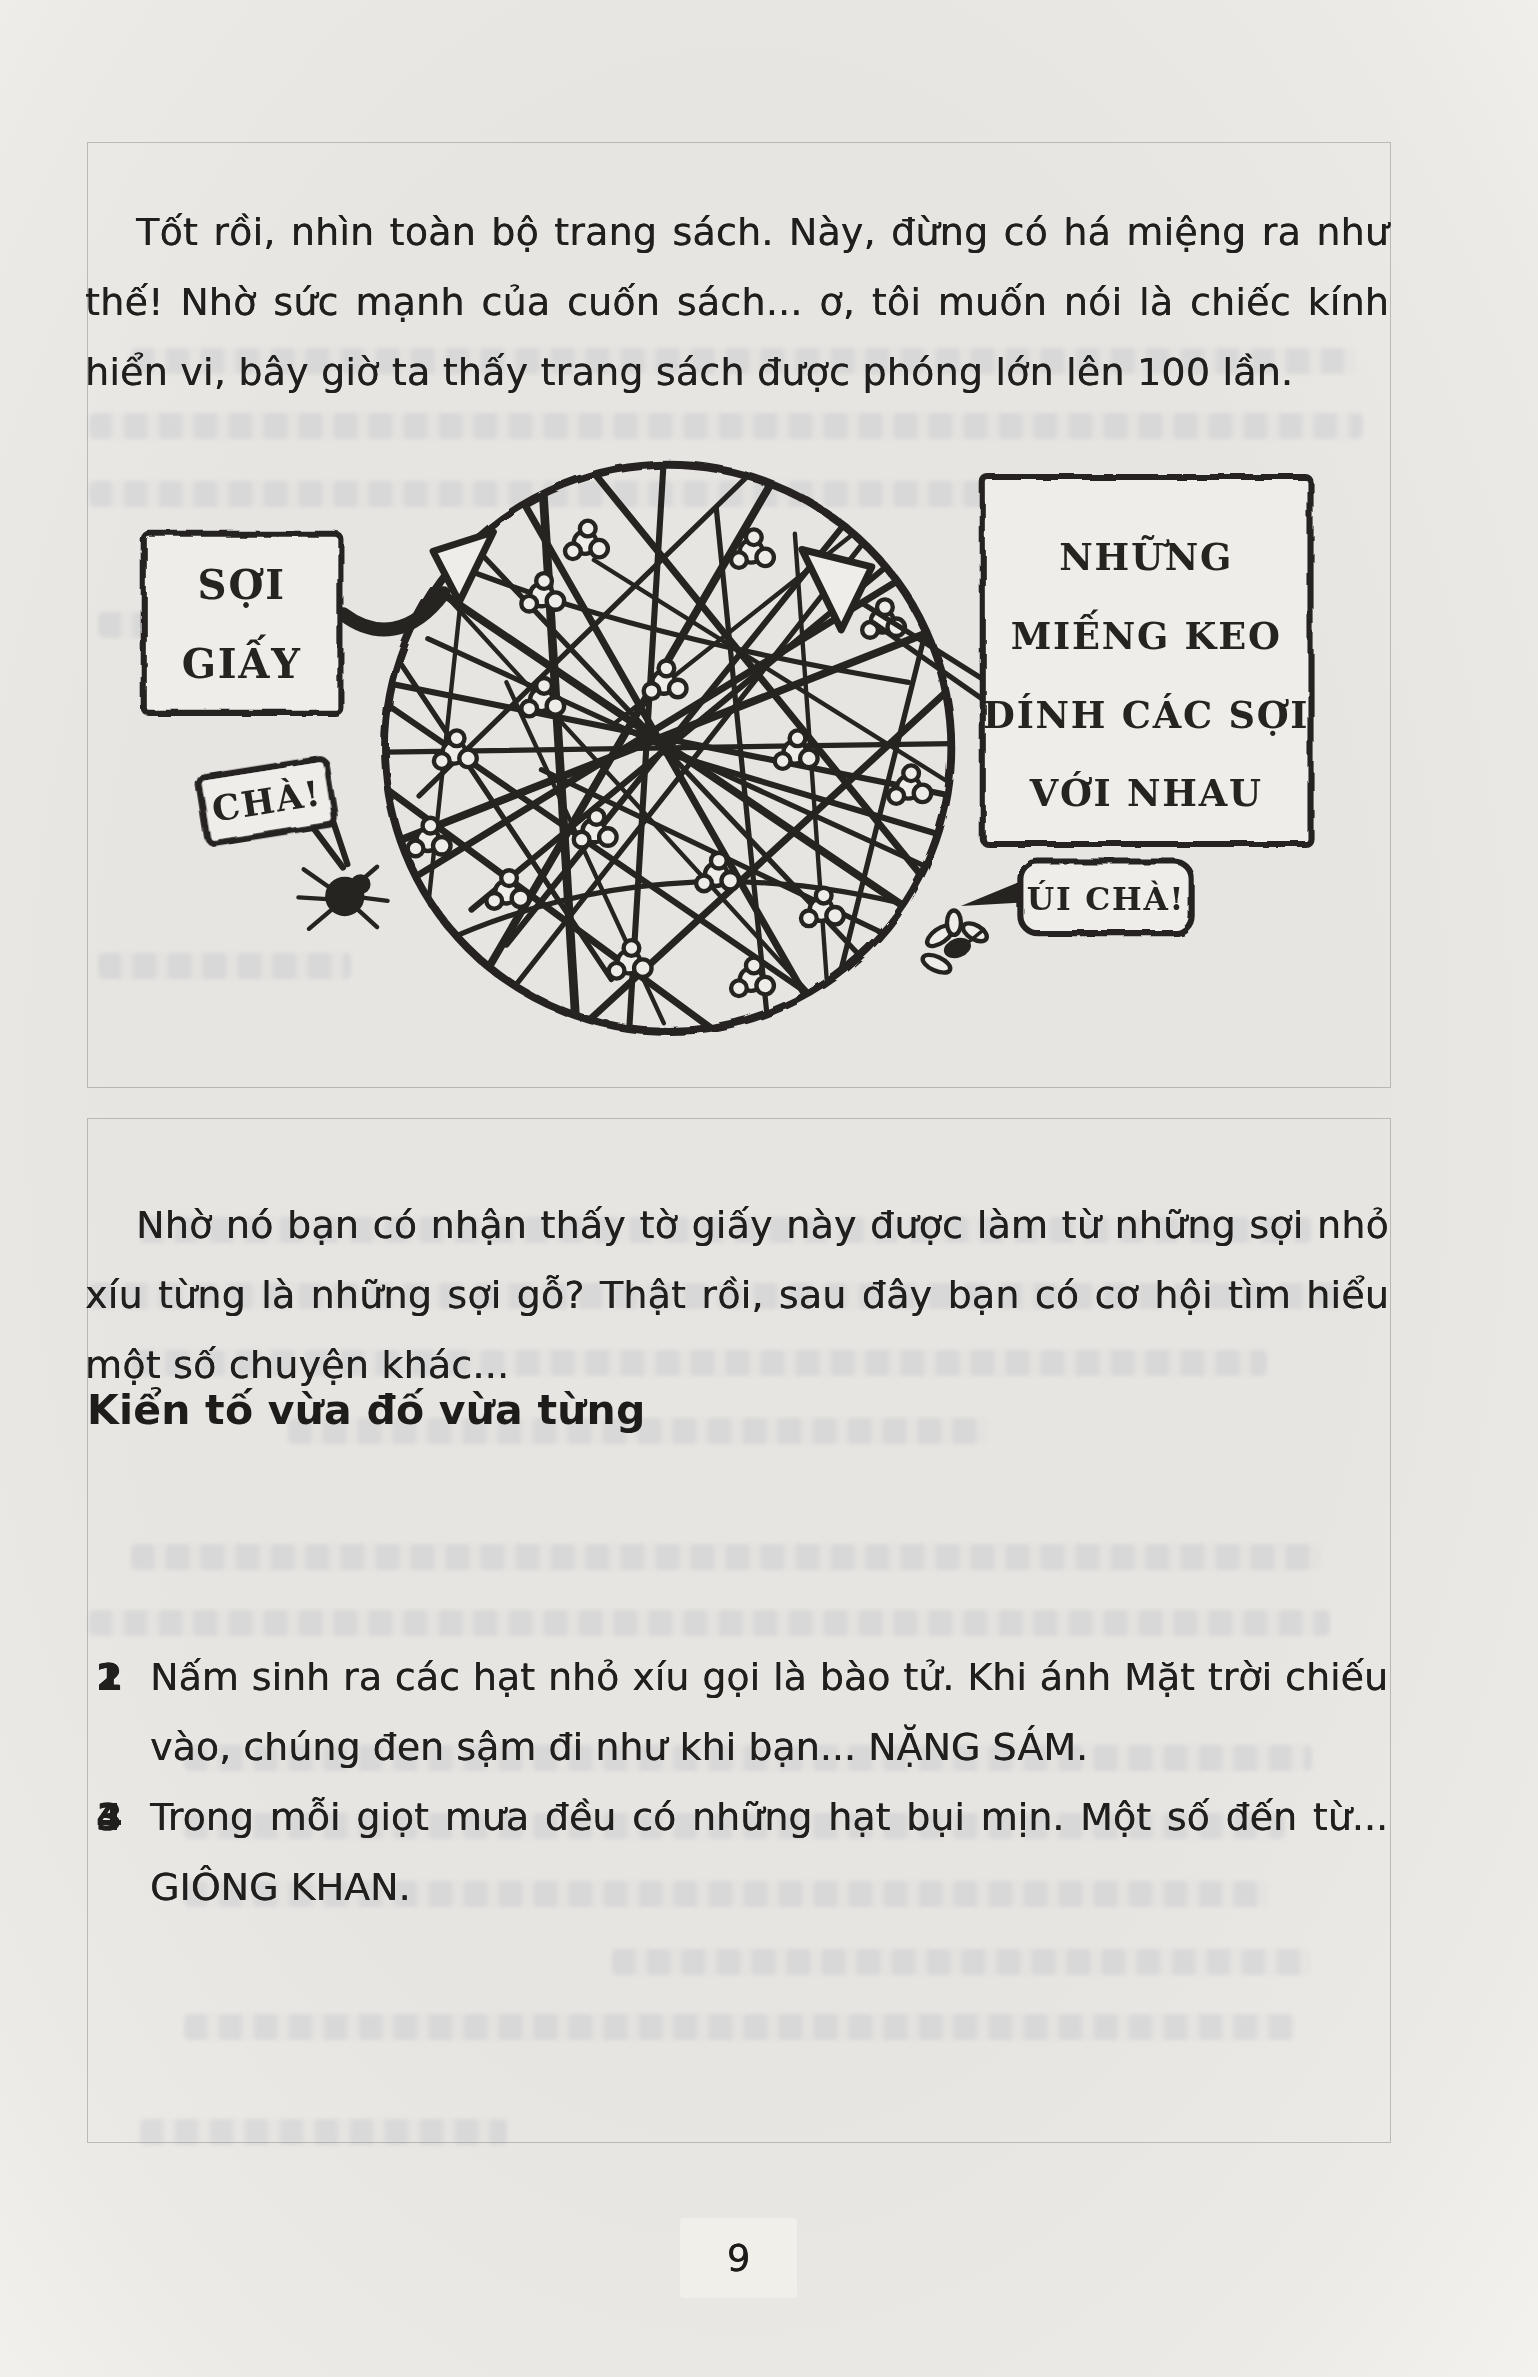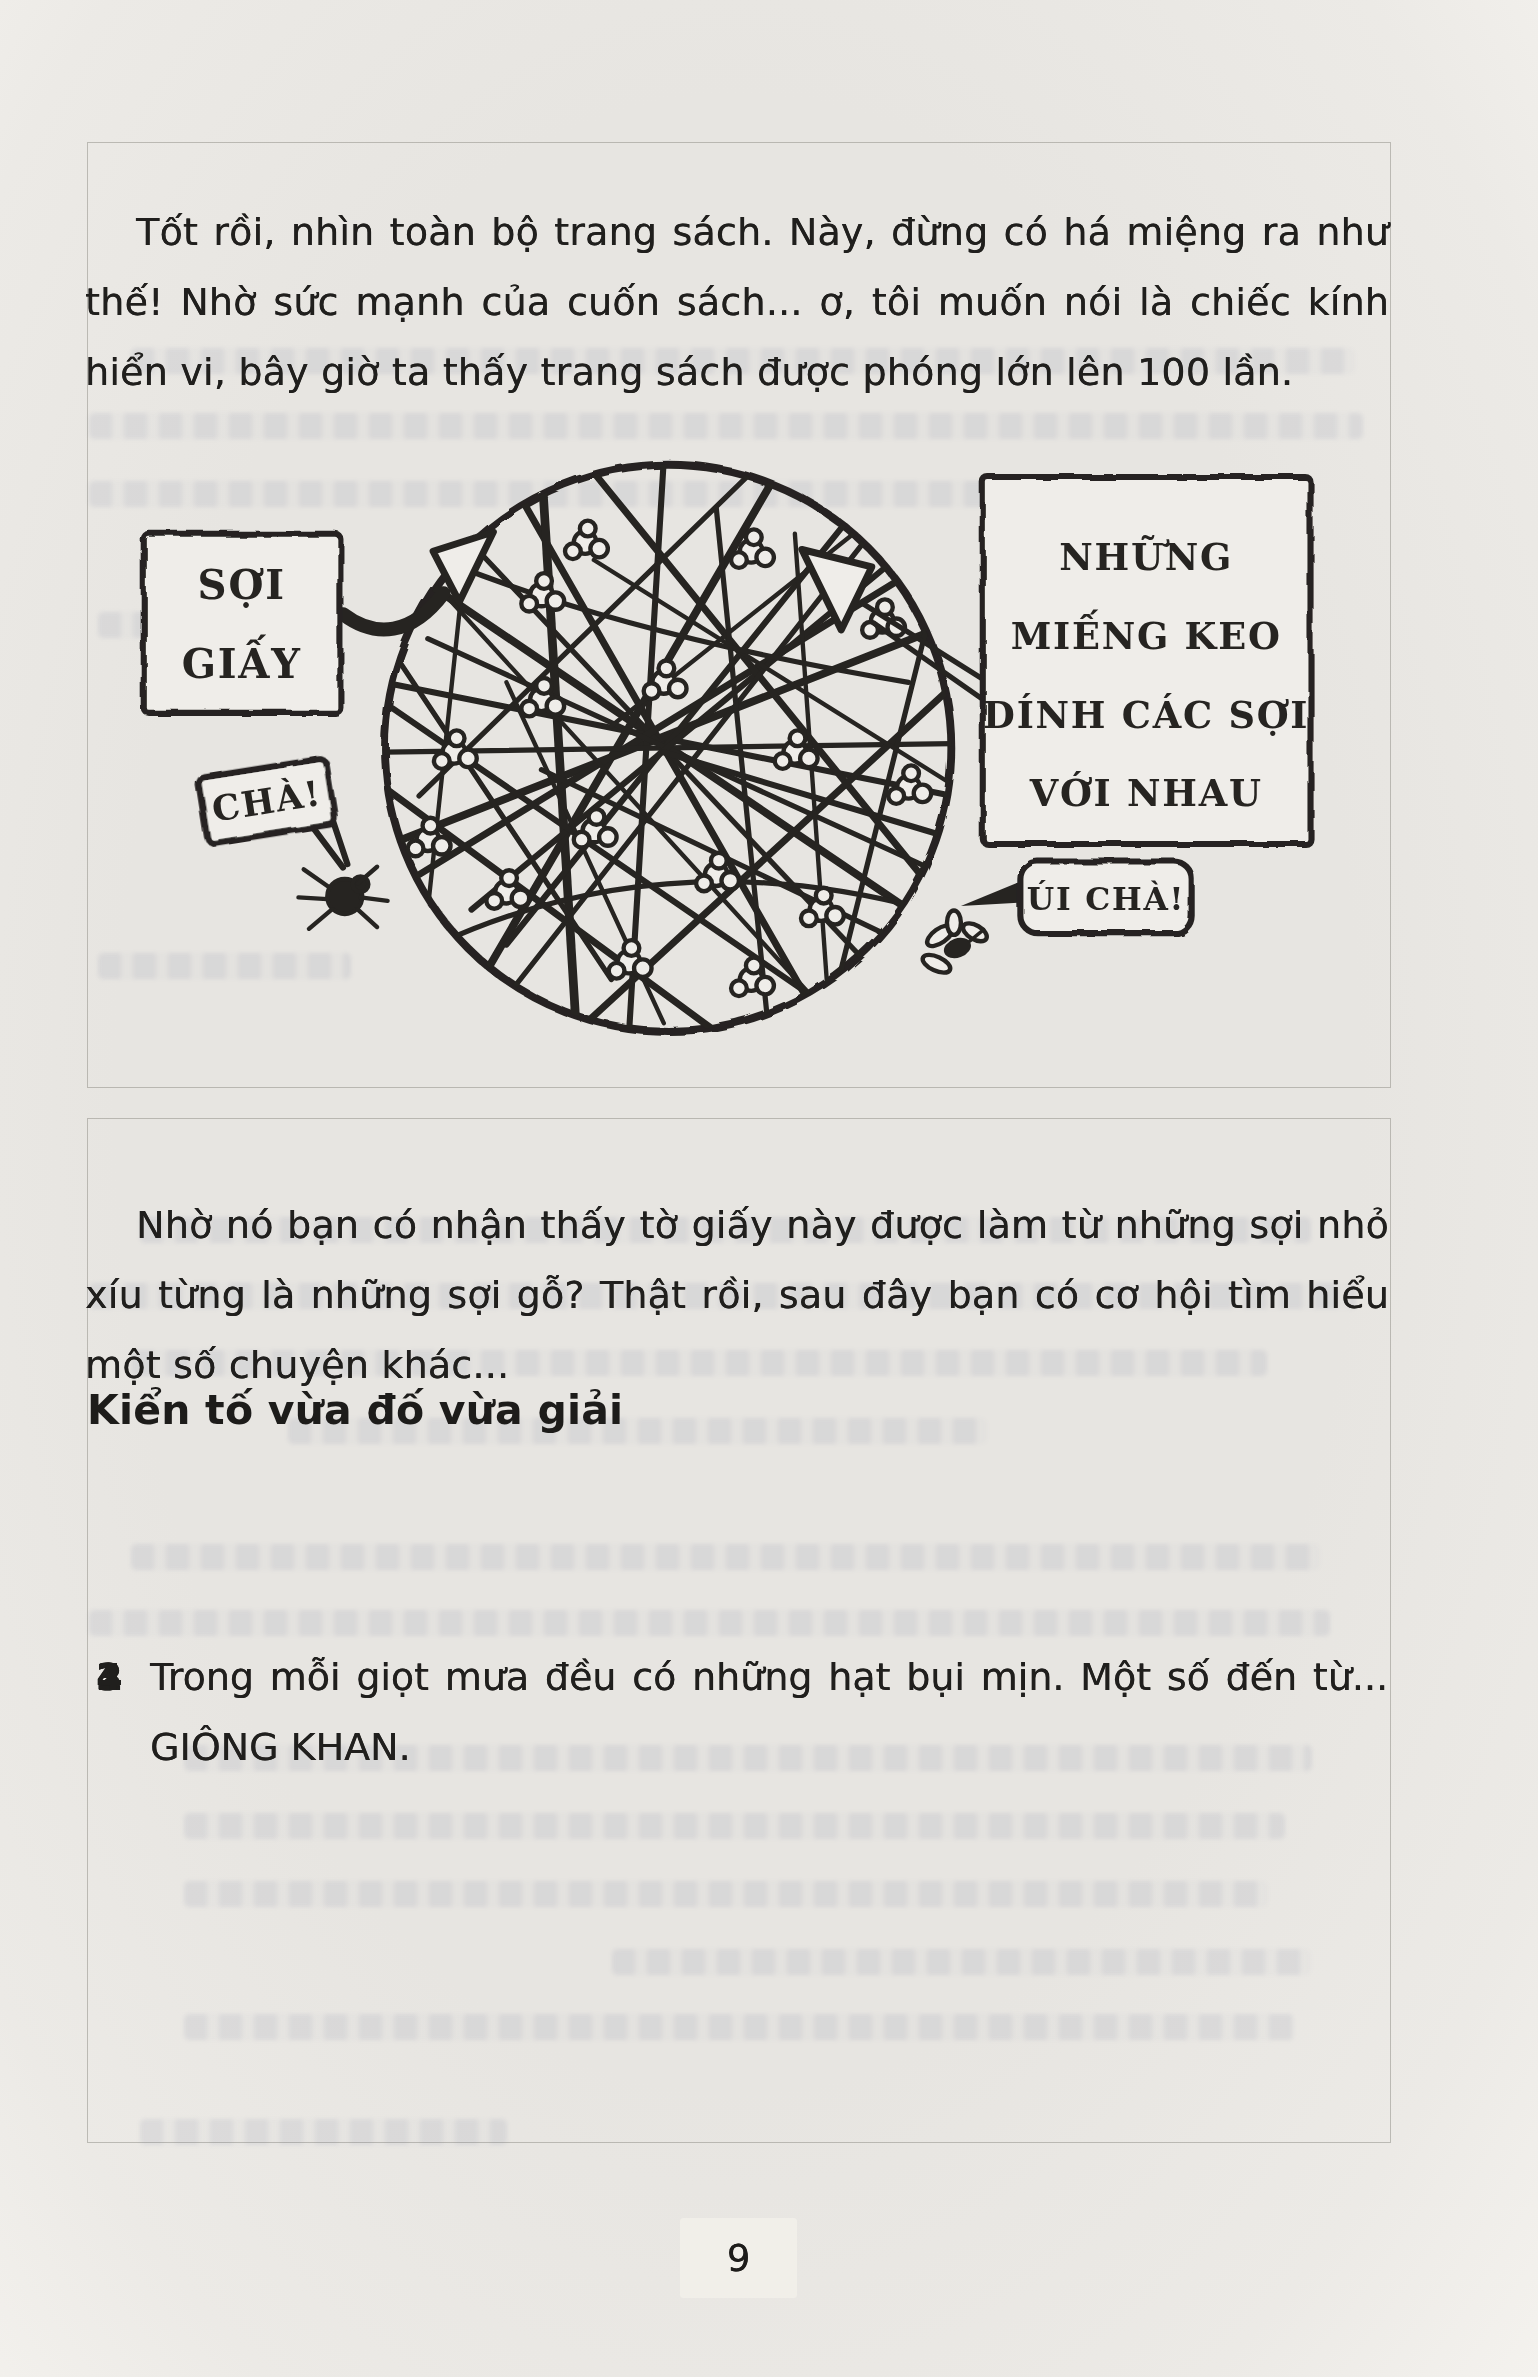--- a/index.html
+++ b/index.html
@@ -228,29 +228,29 @@
         <ellipse cx="1056" cy="586" rx="15" ry="8" transform="rotate(30 1056 586)" class="ink paperfill" stroke-width="5"></ellipse>
         <ellipse cx="1032" cy="575" rx="8" ry="14" class="ink paperfill" stroke-width="5"></ellipse>
         <ellipse cx="1036" cy="604" rx="16" ry="11" transform="rotate(-20 1036 604)" fill="#262421"></ellipse>
         <path d="M1050,596 L1066,583" class="ink" stroke-width="4"></path>
       </g>
     </svg>
   </div>
 
   <p class="para indent" style="top:1152px">Nhờ nó bạn có nhận thấy tờ giấy này được làm từ những sợi nhỏ xíu từng là những sợi gỗ? Thật rồi, sau đây bạn có cơ hội tìm hiểu một số chuyện khác...</p>
 
-  <h2 class="heading" style="top:1386px;margin:0">Kiển tố vừa đố vừa giải</h2>
+  <h2 class="heading" style="top:1386px;margin:0">Kiển tố vừa đố vừa từng</h2>
 
 
   <div class="riddles">
     <div class="riddle">
       <span class="num">1</span>
     </div>
     <div class="riddle">
-      <span class="num">2</span>
+      <span class="num">2</span><span>Nấm sinh ra các hạt nhỏ xíu gọi là bào tử. Khi ánh Mặt trời chiếu vào, chúng đen sậm đi như khi bạn... NẶNG SÁM.</span>
     </div>
     <div class="riddle">
       <span class="num">3</span>
     </div>
     <div class="riddle">
       <span class="num">4</span><span>Trong mỗi giọt mưa đều có những hạt bụi mịn. Một số đến từ... GIÔNG KHAN.</span>
     </div>
   </div>
 
   <div class="pageno">9</div>

